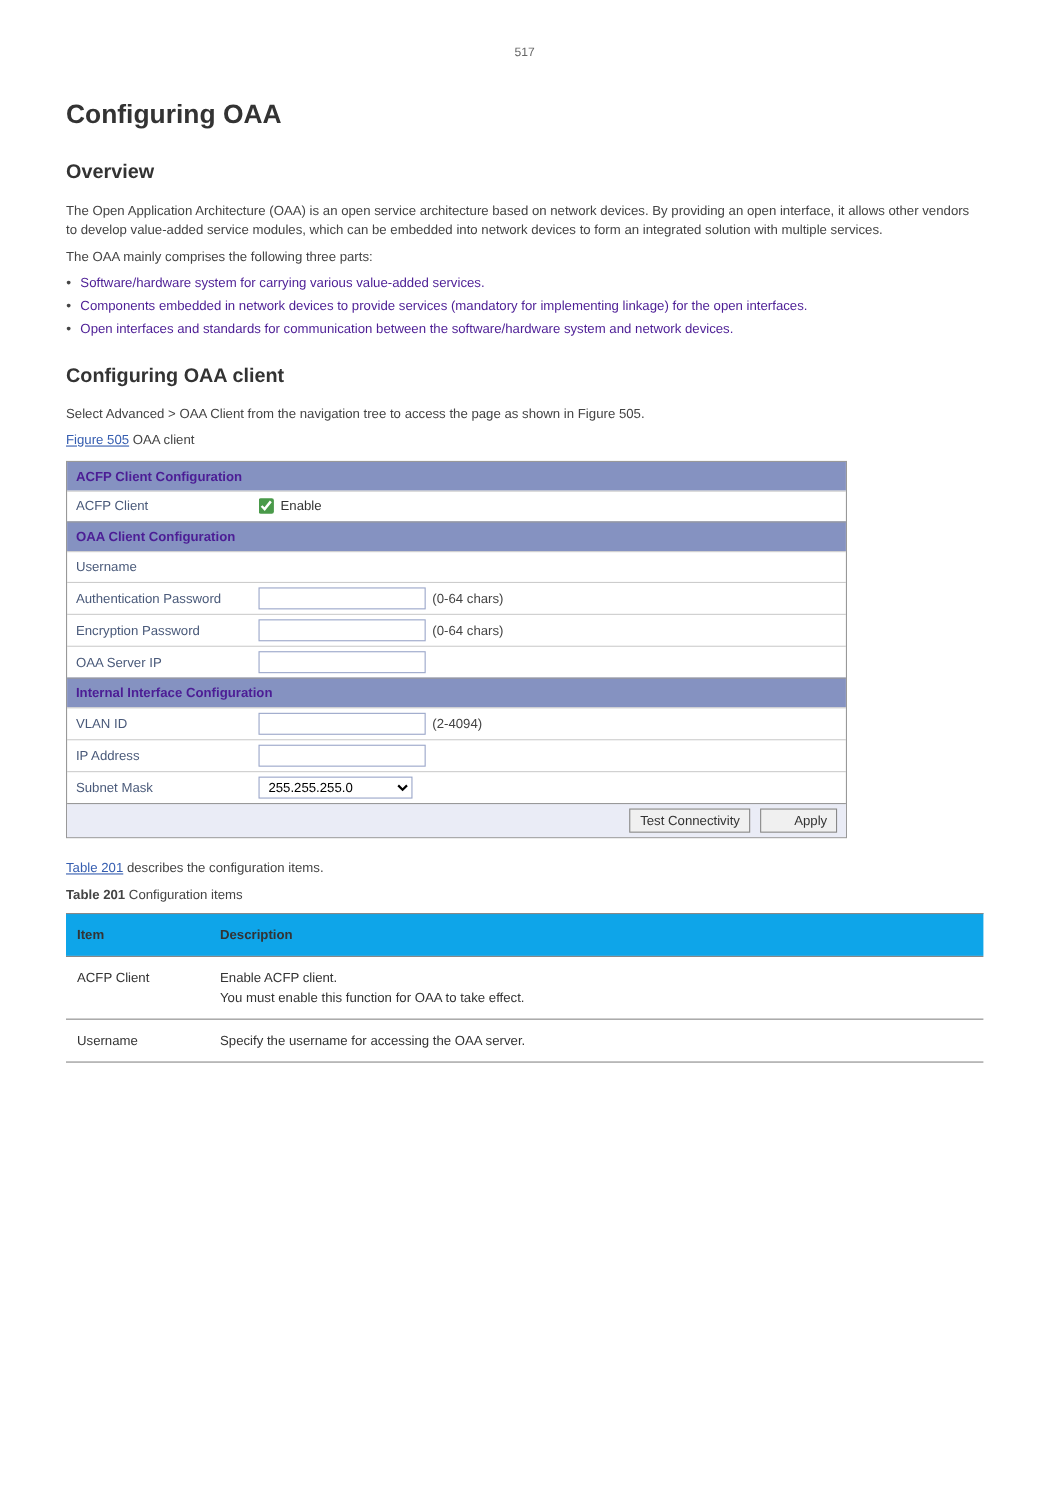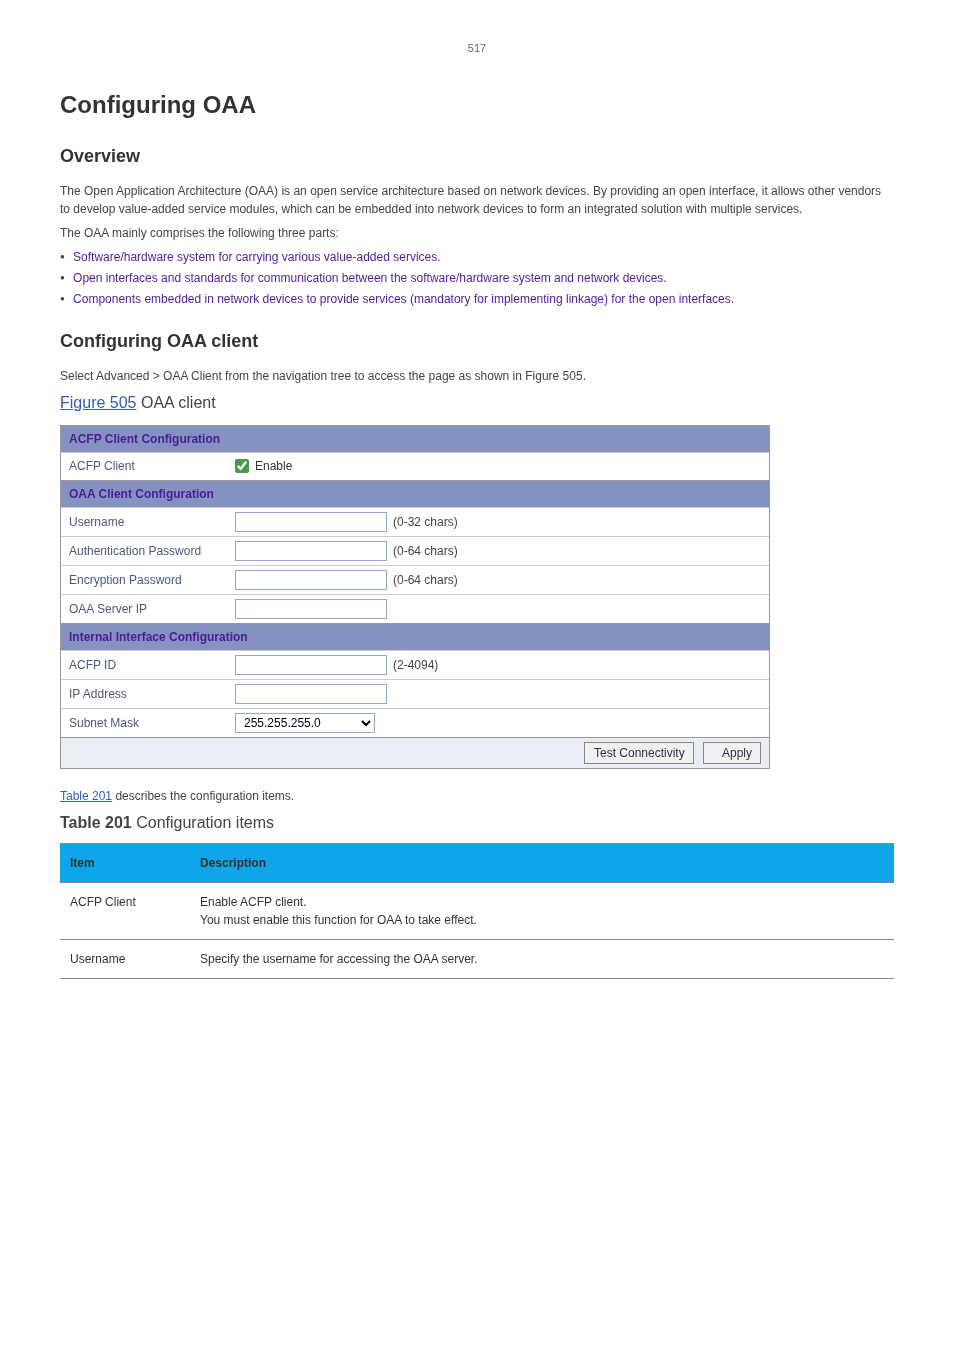--- a/index.html
+++ b/index.html
@@ -4,21 +4,21 @@
 <style>
   * { box-sizing: border-box; margin: 0; padding: 0; }
   body { font-family: Arial, sans-serif; font-size: 13px; color: #333; background: #fff; padding: 40px 60px; line-height: 1.5; }
   .page-number { text-align: center; font-size: 11px; color: #666; margin-bottom: 30px; }
   h1 { font-size: 24px; font-weight: bold; color: #333; margin: 24px 0 14px 0; }
   h2 { font-size: 18px; font-weight: bold; color: #333; margin: 20px 0 12px 0; }
   p { font-size: 12px; color: #444; margin: 6px 0; }
   ul.bullets { list-style: none; margin: 6px 0 14px 0; }
   ul.bullets li::before { content: "● "; font-size: 8px; color: #444; vertical-align: 2px; margin-right: 6px; }
   ul.bullets li { font-size: 12px; color: #4c1d95; margin: 3px 0; }
-  .fig-caption { font-size: 16px; color: #444; margin: 4px 0 8px 0; }
+  .fig-caption { font-size: 12px; color: #444; margin: 4px 0 8px 0; }
   .fig-link { color: #355db0; text-decoration: underline; }
   .table-link { color: #355db0; text-decoration: underline; }
 
   .config-panel { border: 1px solid #999; width: 710px; margin: 10px 0 18px 0; font-size: 12px; }
   .config-panel .section-hdr { background: #8592c1; color: #4c1d95; font-weight: bold; padding: 4px 8px; border-top: 1px solid #999; }
   .config-panel .section-hdr:first-child { border-top: none; }
   .config-panel .row { display: flex; align-items: center; border-top: 1px solid #ccc; padding: 4px 6px; min-height: 28px; }
   .config-panel .label { width: 168px; color: #4a5a7a; padding-left: 2px; }
   .config-panel .field { flex: 1; display: flex; align-items: center; gap: 6px; }
   .config-panel input[type="text"], .config-panel select {
@@ -27,42 +27,42 @@
   .config-panel input[type="text"] { width: 152px; }
   .config-panel select { width: 140px; background: #fff; }
   .config-panel .hint { color: #444; font-size: 12px; }
   .config-panel input[type="checkbox"] { width: 14px; height: 14px; accent-color: #4a9a4a; }
   .btnrow { background: #eaecf6; border-top: 1px solid #999; padding: 4px 8px; text-align: right; }
   .btnrow button {
     font-size: 12px; padding: 2px 8px; margin-left: 6px;
     background: #f0f0f0; border: 1px solid #888; color: #333; cursor: pointer;
     width: 110px; height: 22px; overflow: hidden; text-align: right;
   }
-  .btnrow button.apply { width: 58px; }
+  .btnrow button.apply { width: 70px; }
 
   table.doc-table { border-collapse: collapse; width: 100%; margin: 6px 0 20px 0; font-size: 12px; }
   table.doc-table th, table.doc-table td { border-top: 1px solid #888; border-bottom: 1px solid #888; padding: 10px 10px; text-align: left; vertical-align: top; }
   table.doc-table thead th { background: #0ea5e9; font-weight: bold; }
   table.doc-table thead th:first-child { width: 130px; }
 </style>
 </head>
 <body>
 
 <div class="page-number">517</div>
 
 <h1>Configuring OAA</h1>
 <h2>Overview</h2>
 
 <p>The Open Application Architecture (OAA) is an open service architecture based on network devices. By providing an open interface, it allows other vendors to develop value-added service modules, which can be embedded into network devices to form an integrated solution with multiple services.</p>
 <p>The OAA mainly comprises the following three parts:</p>
 
 <ul class="bullets">
   <li>Software/hardware system for carrying various value-added services.</li>
+  <li>Components embedded in network devices to provide services (mandatory for implementing linkage) for the open interfaces.</li>
   <li>Open interfaces and standards for communication between the software/hardware system and network devices.</li>
-  <li>Components embedded in network devices to provide services (mandatory for implementing linkage) for the open interfaces.</li>
 </ul>
 
 <h2>Configuring OAA client</h2>
 <p>
   <span>Select Advanced &gt; OAA Client from the navigation tree to access the page as shown in Figure 505.</span>
 </p>
 
 <p class="fig-caption">
   <span class="fig-link">Figure 505</span>
   <span>OAA client</span>
@@ -74,24 +74,20 @@
     <div class="label">ACFP Client</div>
     <div class="field">
       <input type="checkbox" checked="" style="">
       <span>Enable</span>
     </div>
   </div>
 
   <div class="section-hdr">OAA Client Configuration</div>
   <div class="row">
     <div class="label">Username</div>
-    <div class="field">
-      <input type="text" style="">
-      <span class="hint">(0-32 chars)</span>
-    </div>
   </div>
   <div class="row">
     <div class="label">Authentication Password</div>
     <div class="field">
       <input type="text" style="">
       <span class="hint">(0-64 chars)</span>
     </div>
   </div>
   <div class="row">
     <div class="label">Encryption Password</div>
@@ -102,21 +98,21 @@
   </div>
   <div class="row">
     <div class="label">OAA Server IP</div>
     <div class="field">
       <input type="text" style="">
     </div>
   </div>
 
   <div class="section-hdr">Internal Interface Configuration</div>
   <div class="row">
-    <div class="label">ACFP ID</div>
+    <div class="label">VLAN ID</div>
     <div class="field">
       <input type="text" style="">
       <span class="hint">(2-4094)</span>
     </div>
   </div>
   <div class="row">
     <div class="label">IP Address</div>
     <div class="field">
       <input type="text" style="">
     </div>

